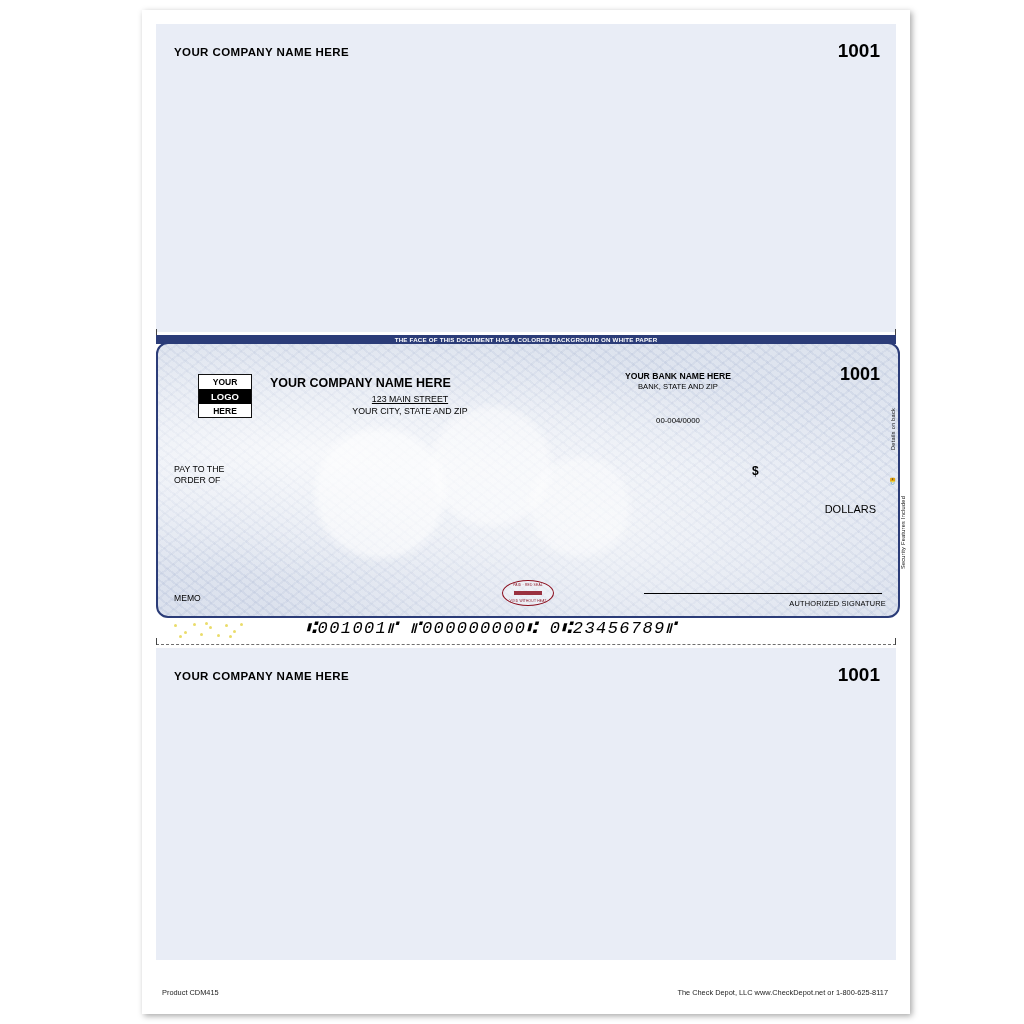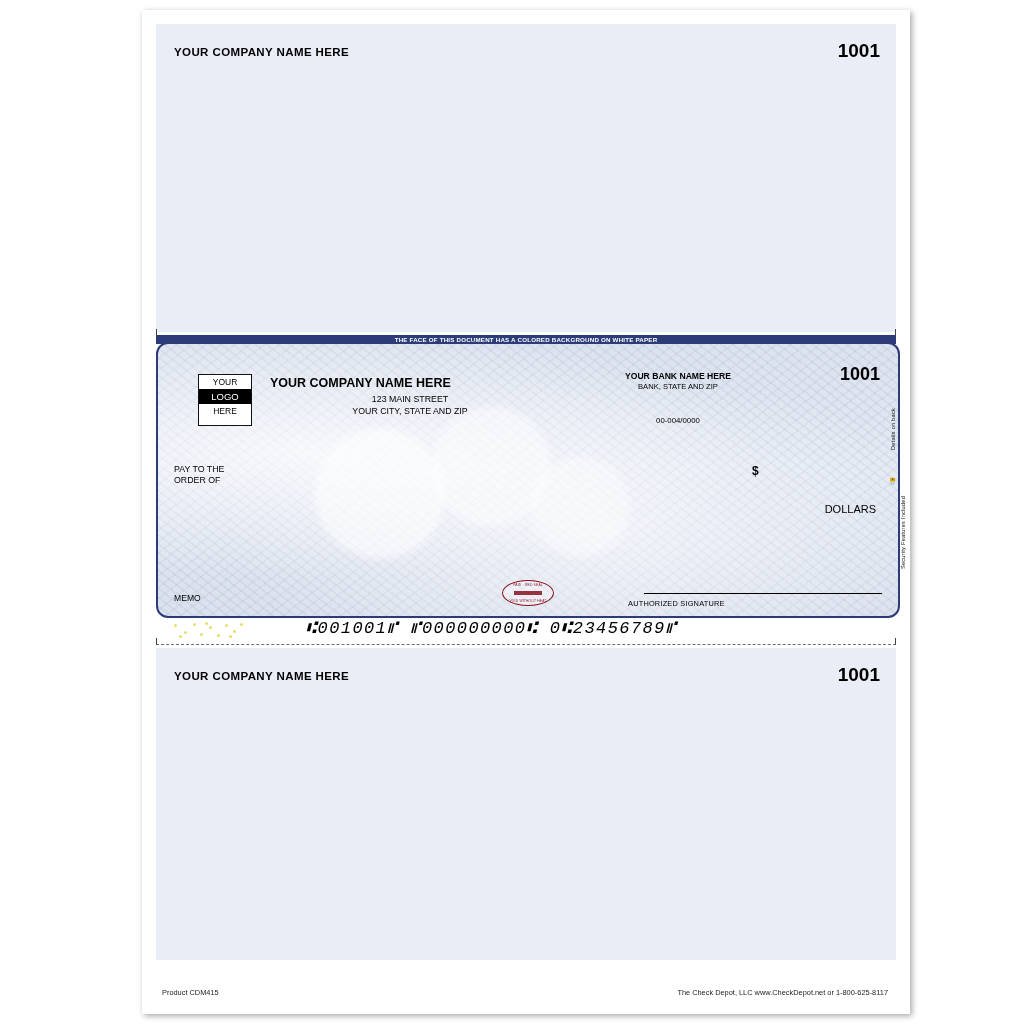--- a/index.html
+++ b/index.html
@@ -124,26 +124,26 @@
     line-height: 9px;
     white-space: nowrap;
   }
 
   
   .logo-box {
     position: absolute;
     left: 40px;
     top: 30px;
     width: 54px;
-    height: 52px;
+    height: 44px;
     border: 1px solid #111;
     background: #ffffff;
     text-align: center;
     font-size: 8.5px;
-    font-weight: normal;
+    font-weight: bold;
     line-height: 14px;
     color: #000;
     box-sizing: border-box;
   }
   .logo-box .mid {
     background: #000;
     color: #fff;
     display: block;
     font-size: 9.5px;
     line-height: 15px;
@@ -159,21 +159,21 @@
     color: #000;
   }
   .payer-addr1, .payer-addr2 {
     position: absolute;
     left: 112px;
     width: 280px;
     text-align: center;
     font-size: 8.8px;
     color: #000;
   }
-  .payer-addr1 { top: 50px; }
+  .payer-addr1 { top: 50px; text-decoration: underline; }
   .payer-addr2 { top: 62px; }
 
   .bank-name {
     position: absolute;
     left: 400px;
     width: 240px;
     text-align: center;
     top: 27px;
     font-size: 8.6px;
     font-weight: bold;
@@ -243,24 +243,24 @@
 
   .sig-line {
     position: absolute;
     right: 16px;
     bottom: 22px;
     width: 238px;
     border-bottom: 1px solid #000;
   }
   .sig-label {
     position: absolute;
-    right: 32px;
+    right: 12px;
     bottom: 8px;
     width: 238px;
-    text-align: left;
+    text-align: right;
     font-size: 7.4px;
     color: #000;
     letter-spacing: 0.2px;
   }
 
   
   .seal {
     position: absolute;
     left: 344px;
     bottom: 10px;

